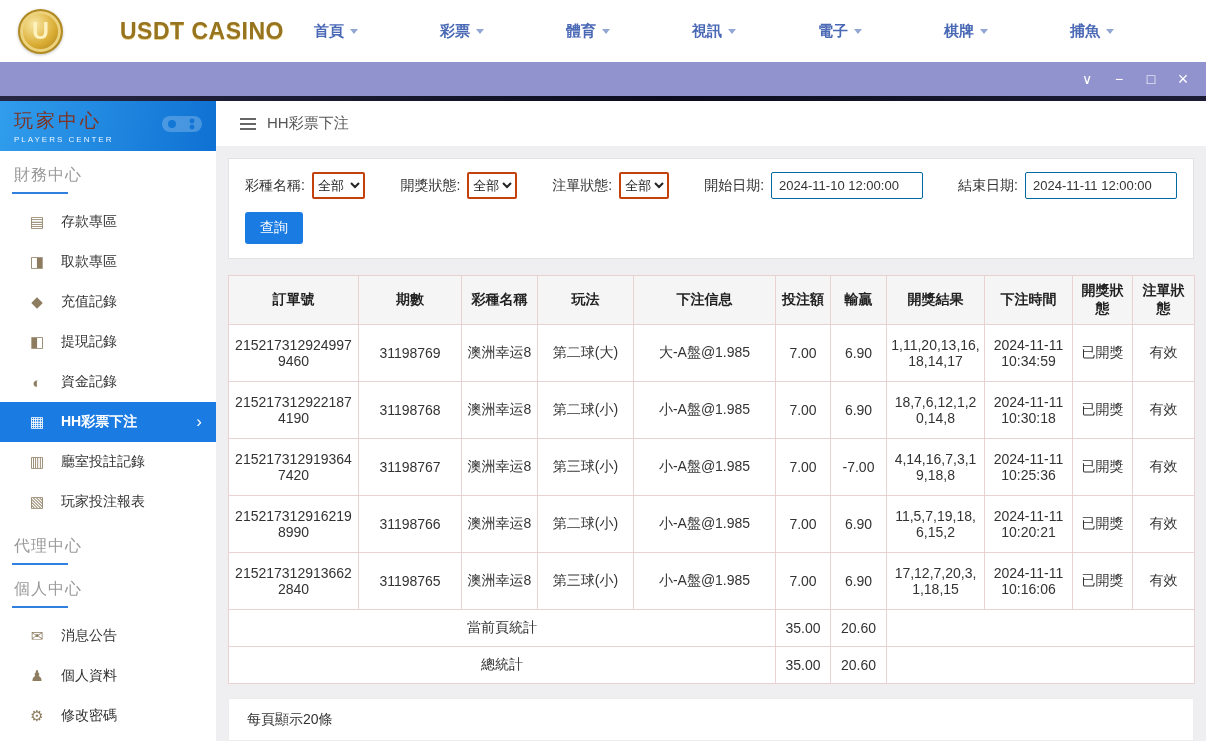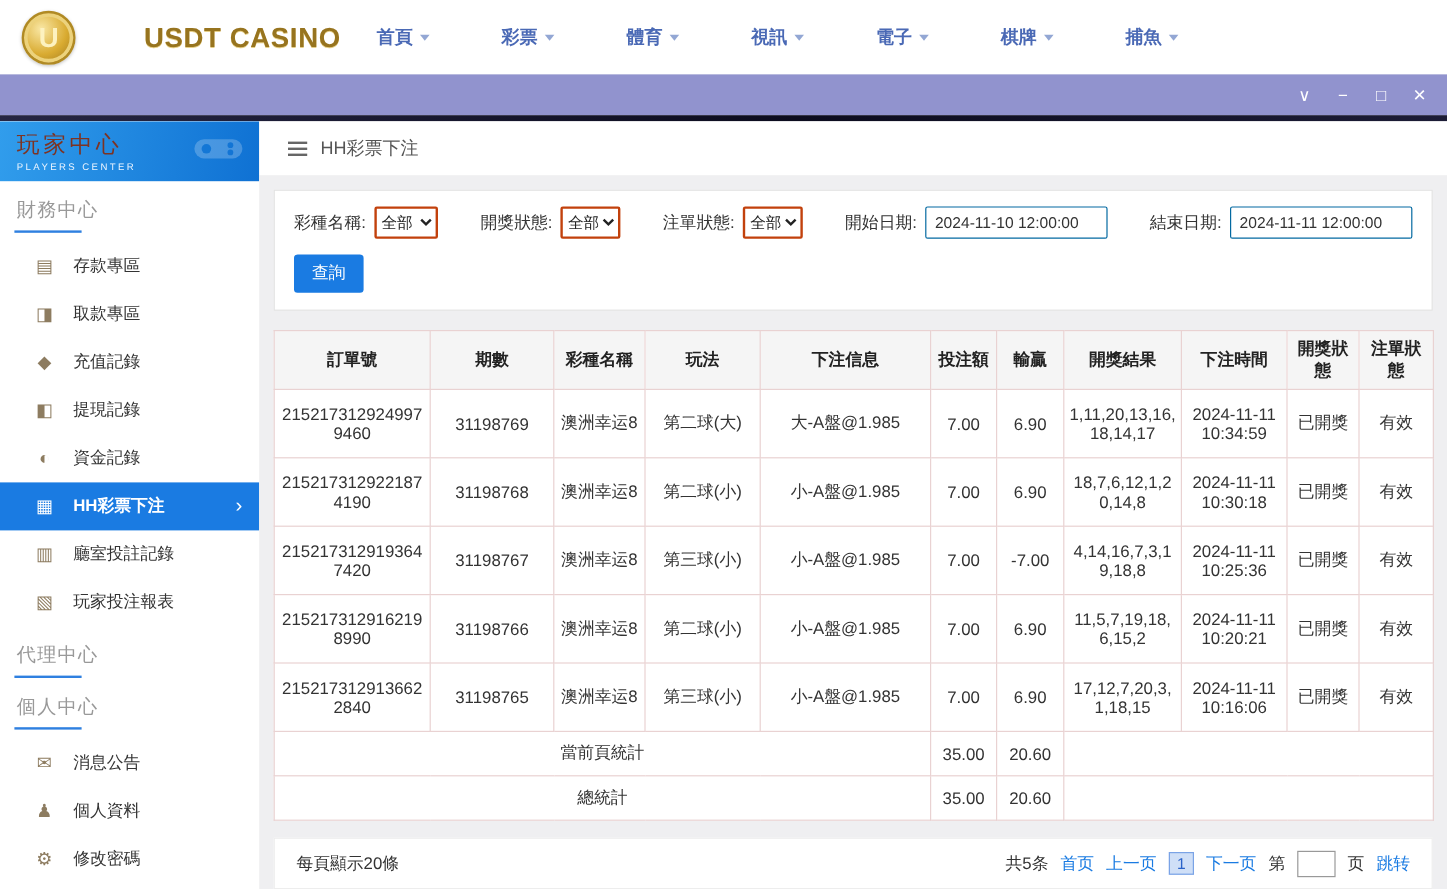--- a/index.html
+++ b/index.html
@@ -10,21 +10,21 @@
   
   .topbar{height:62px;background:#fff;display:flex;align-items:center;padding:0 18px;}
   .brand{display:flex;align-items:center;gap:9px;width:238px;flex:none}
   .coin{width:45px;height:45px;border-radius:50%;flex:none;
     background:radial-gradient(circle at 35% 32%,#f9e7a4,#d9ab31 55%,#9a741d);
     border:2px solid #b08a24;color:#fdf2c0;font-weight:800;font-size:23px;
     display:flex;align-items:center;justify-content:center;
     box-shadow:0 0 0 3px #ecd27c inset, 0 1px 3px rgba(0,0,0,.25);}
   .brand-text{font-size:23px;font-weight:700;color:#97741f;letter-spacing:.5px;white-space:nowrap;
     text-shadow:0 1px 0 #e7d08a;margin-left:48px;}
-  .mainnav{flex:1;display:flex;margin-left:28px;}
+  .mainnav{flex:1;display:flex;margin-left:28px;gap:22px;}
   .nav-item{width:104px;display:flex;align-items:center;justify-content:center;
     color:#4a69b5;font-size:15px;font-weight:700;}
   .caret{width:0;height:0;border-left:4px solid transparent;border-right:4px solid transparent;
     border-top:5px solid #93a7d4;margin-left:6px;}
 
   
   .titlebar{height:34px;background:#9193ce;display:flex;align-items:center;
     justify-content:flex-end;gap:6px;padding-right:10px;}
   .win-btn{color:#fff;width:26px;text-align:center;font-size:14px;cursor:pointer;line-height:26px}
   .win-btn.close{font-size:18px}
@@ -347,28 +347,17 @@
                 <td>35.00</td>
                 <td>20.60</td>
                 <td colspan="4"></td>
               </tr>
             </tbody>
         </table>
       </section>
 
       <section class="pager">
         <div>每頁顯示20條</div>
-        <div class="pager-right">
-          <span>共5条</span>
-          <a>首页</a>
-          <a>上一页</a>
-          <span class="cur-page">1</span>
-          <a>下一页</a>
-          <span>第</span>
-          <input class="jump-input" style="">
-          <span>页</span>
-          <a>跳转</a>
-        </div>
       </section>
 
     </main>
   </div>
 </div>
 
 </body></html>

